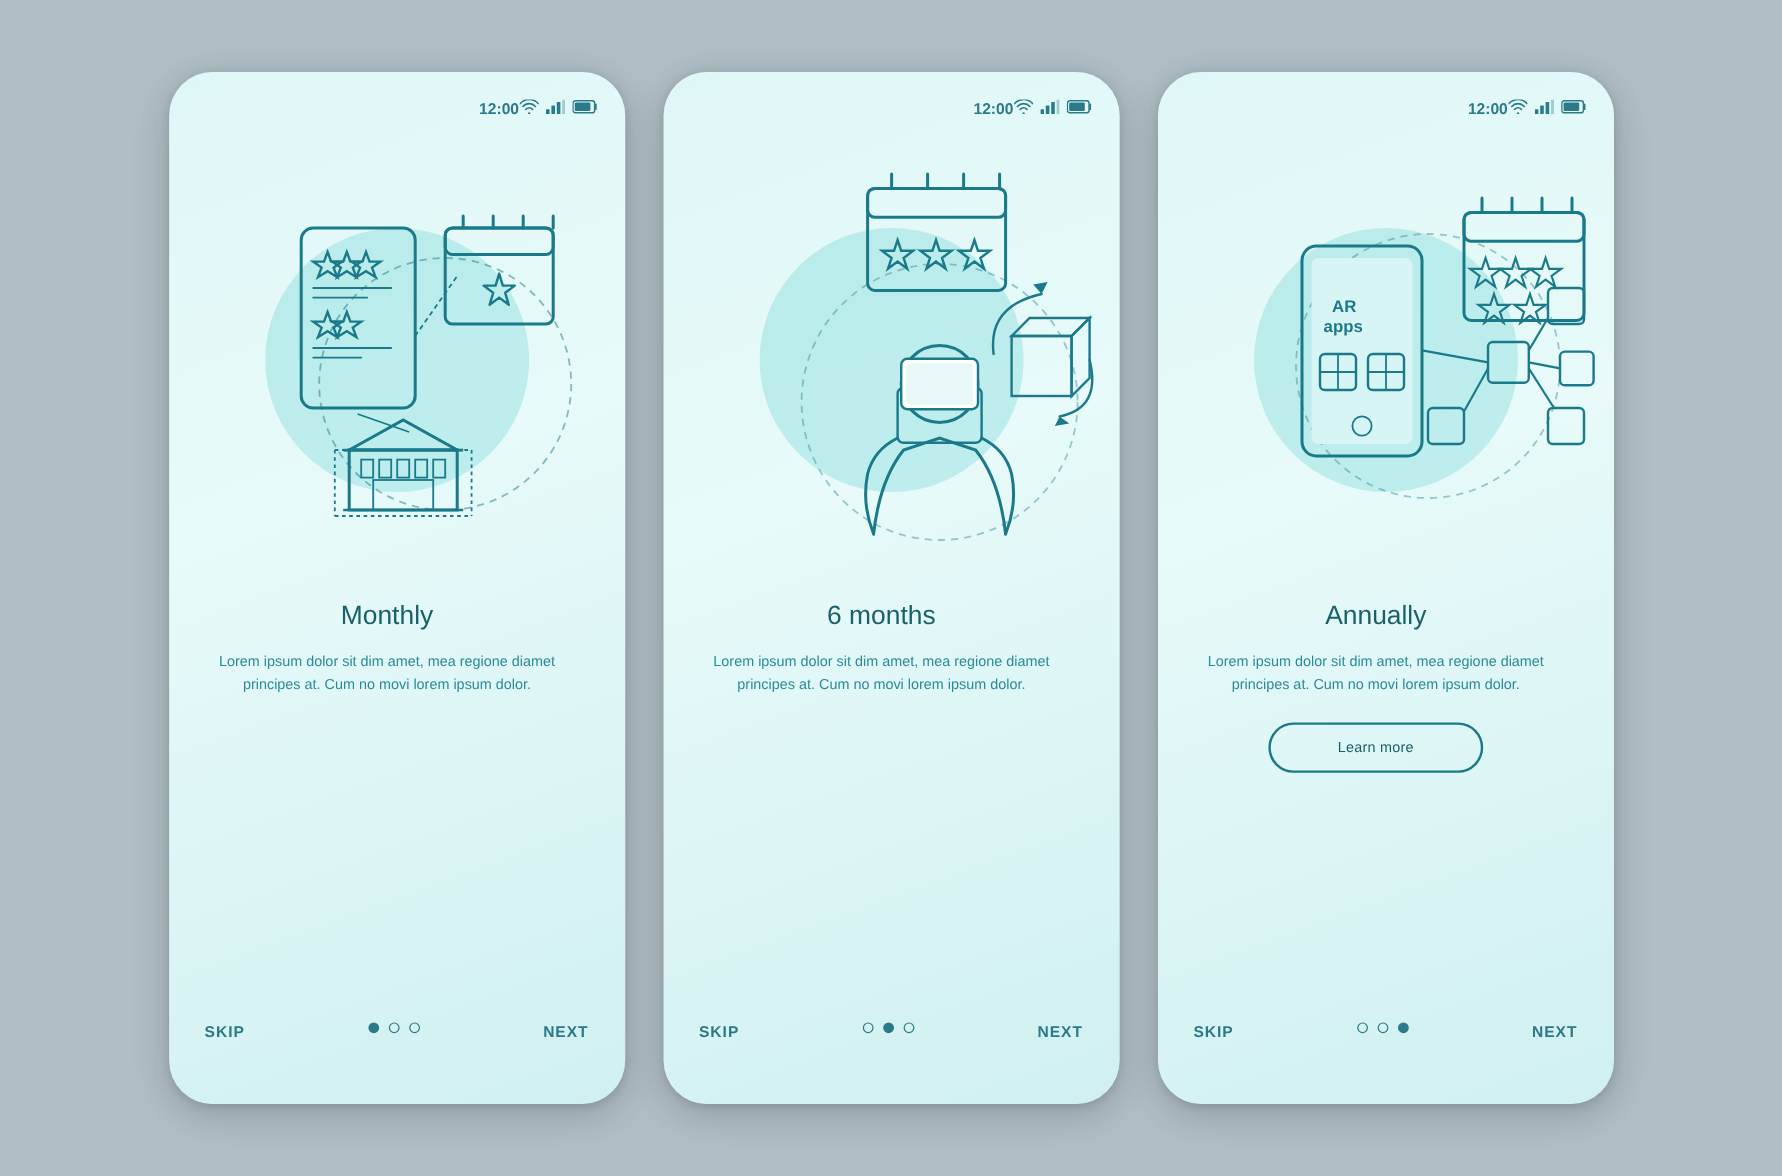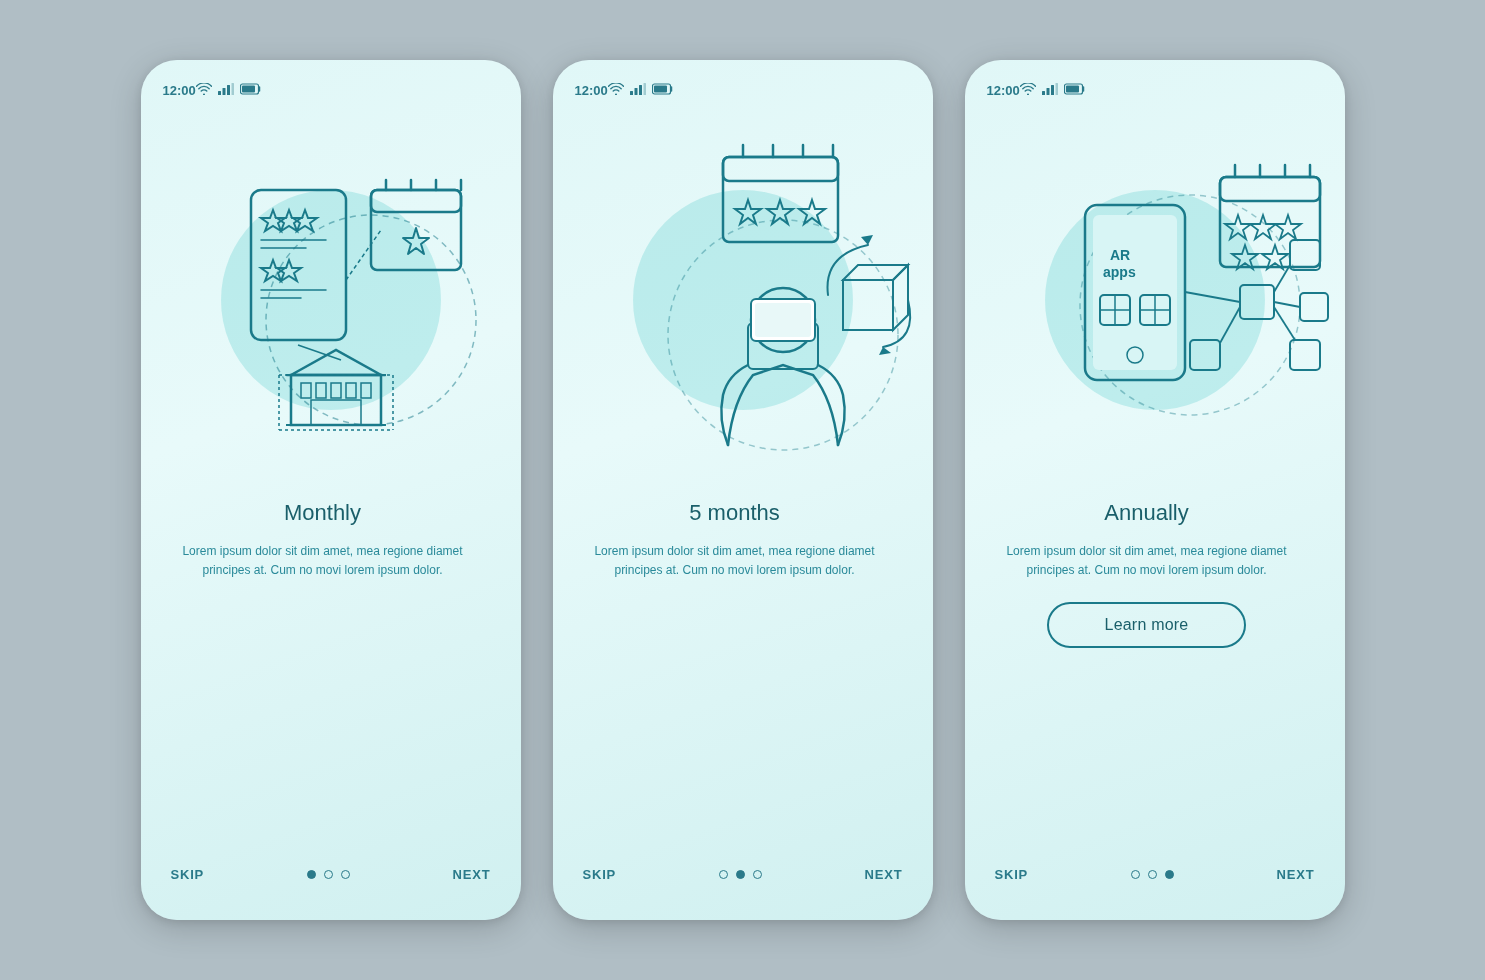--- a/index.html
+++ b/index.html
@@ -34,21 +34,21 @@
       padding: 18px 0 24px 0;
       position: relative;
       overflow: hidden;
     }
 
     
     .status-bar {
       width: 100%;
       display: flex;
       align-items: center;
-      justify-content: flex-start;
+      justify-content: flex-end;
       padding: 0 22px;
       margin-bottom: 8px;
       height: 24px;
     }
 
     .status-time {
       font-size: 13px;
       font-weight: 600;
       color: #2a7a8a;
     }
@@ -116,34 +116,34 @@
       text-align: center;
       line-height: 1.6;
       margin-bottom: 18px;
     }
 
     .learn-more-btn {
       border: 2px solid #1a7a8a;
       border-radius: 30px;
       padding: 12px 56px;
       background: transparent;
-      font-size: 16px;
+      font-size: 12px;
       color: #1a5f6a;
       cursor: pointer;
       font-weight: 400;
       margin-top: 4px;
       margin-bottom: 10px;
       letter-spacing: 0.2px;
     }
 
     
     .bottom-nav {
       width: 100%;
       display: flex;
-      align-items: center;
+      align-items: flex-start;
       justify-content: space-between;
       padding: 0 30px;
       margin-top: auto;
       height: 44px;
     }
 
     .nav-label {
       font-size: 13px;
       font-weight: 700;
       color: #2a7a8a;
@@ -358,21 +358,21 @@
 
           <path d="M-15 30 Q-20 -10 25 -20" fill="none" stroke="#1a7a8a" stroke-width="2" stroke-linecap="round"></path>
           <polygon points="25,-20 18,-28 30,-30" fill="#1a7a8a"></polygon>
           <path d="M65 35 Q75 75 40 82" fill="none" stroke="#1a7a8a" stroke-width="2" stroke-linecap="round"></path>
           <polygon points="40,82 48,88 36,90" fill="#1a7a8a"></polygon>
         </g>
       </svg>
     </div>
 
     <div class="content">
-      <div class="screen-title">5 months</div>
+      <div class="screen-title">6 months</div>
       <div class="screen-desc">Lorem ipsum dolor sit dim amet, mea regione diamet principes at. Cum no movi lorem ipsum dolor.</div>
     </div>
 
     <div class="bottom-nav">
       <span class="nav-label">SKIP</span>
       <div class="dots">
         <div class="dot"></div>
         <div class="dot active"></div>
         <div class="dot"></div>
       </div>

